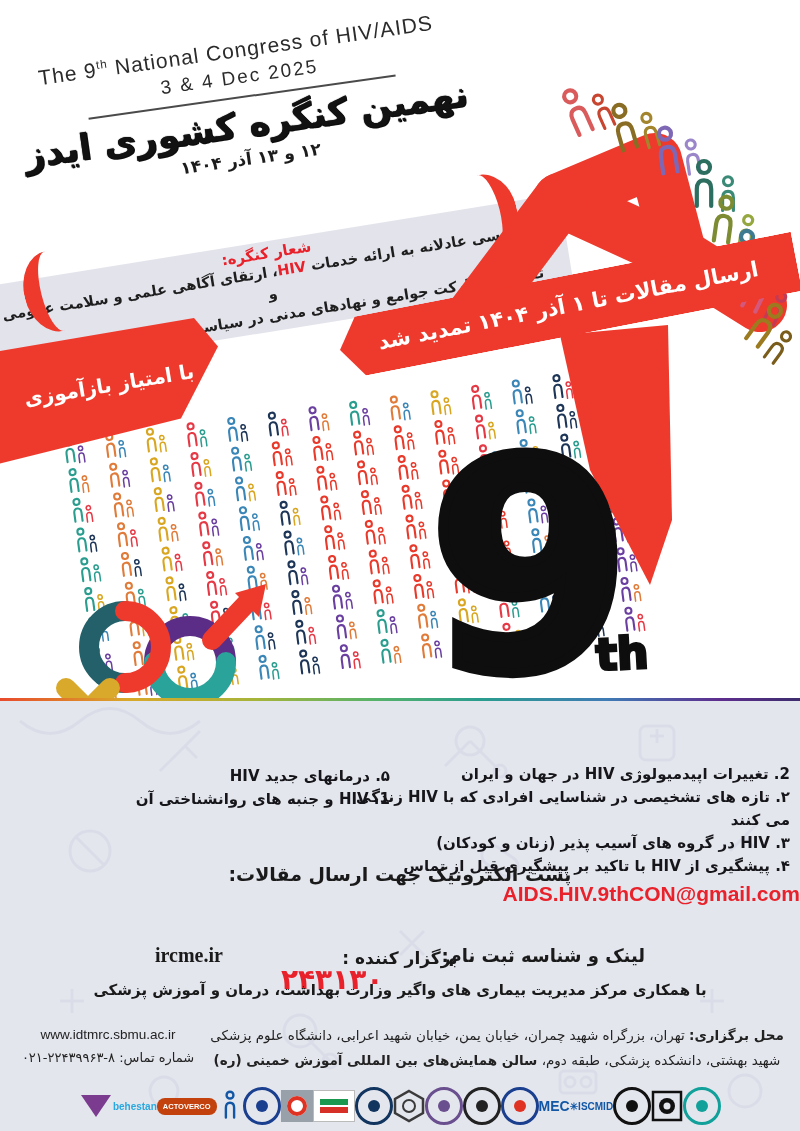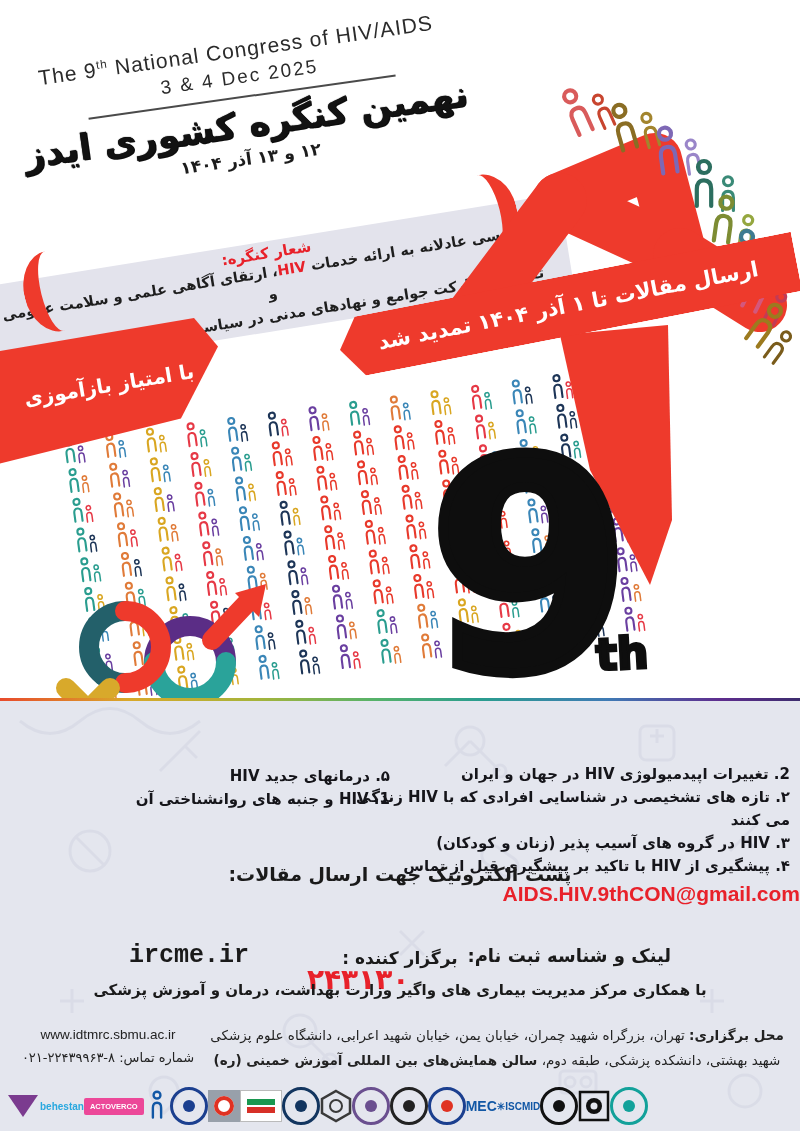--- a/index.html
+++ b/index.html
@@ -59,32 +59,32 @@
   .topics-col.right{right:10px;width:440px;}
   .topics-col.left{left:8px;width:382px;top:64px;}
   .email-label{position:absolute;left:0;top:162px;width:100%;text-align:center;font-size:19px;
                font-weight:bold;direction:rtl;z-index:2;}
   .email-addr{position:absolute;left:0;top:181px;width:100%;text-align:right;font-size:21px;font-weight:bold;
               color:#e8212a;z-index:2;font-family:"Liberation Sans",sans-serif;cursor:pointer;}
   .reg-row{position:absolute;left:0;top:214px;width:100%;display:flex;direction:rtl;justify-content:center;
            align-items:center;gap:58px;z-index:2;}
   .reg-label{font-size:18px;font-weight:bold;direction:rtl;}
   .reg-code{font-size:28px;font-weight:bold;color:#e8212a;letter-spacing:2px;margin-top:48px;}
-  .reg-site{font-size:25px;font-weight:bold;font-family:Liberation Mono, monospace;cursor:pointer;text-align:center;}
+  .reg-site{font-size:20px;font-weight:bold;font-family:Liberation Serif, serif;cursor:pointer;text-align:center;}
   .org-heading{position:absolute;left:0;top:247px;width:100%;text-align:center;font-size:17px;font-weight:bold;direction:rtl;z-index:2;}
   .org-line1{position:absolute;left:0;top:271px;width:100%;text-align:center;font-size:15px;font-weight:bold;direction:rtl;z-index:2;}
   .org-line2{position:absolute;left:0;top:280px;width:100%;text-align:center;font-size:15px;font-weight:bold;direction:rtl;z-index:2;}
   .contact-left{position:absolute;left:8px;top:326px;width:200px;text-align:center;z-index:2;}
   .website{font-size:13.5px;color:#222;font-family:"Liberation Sans",sans-serif;cursor:pointer;}
   .phone-line{font-size:13px;direction:rtl;margin-top:8px;color:#222;}
   .venue{position:absolute;right:14px;top:322px;width:578px;direction:rtl;text-align:center;font-size:13.5px;
          line-height:1.85;z-index:2;color:#222;}
   .venue b{font-weight:bold;}
   .logos-row{position:absolute;left:0;top:384px;width:100%;height:42px;display:flex;align-items:center;
-             justify-content:flex-start;padding:0 6px;box-sizing:border-box;z-index:2;}
+             justify-content:center;padding:0 6px;box-sizing:border-box;z-index:2;}
   .logo{display:flex;align-items:center;justify-content:center;flex-direction:column;}
   .logo .ring{border-radius:50%;display:flex;align-items:center;justify-content:center;}
   .logo-txt{font-weight:bold;font-family:"Liberation Sans",sans-serif;}
   
   .arc-people{position:absolute;left:0;top:0;z-index:2;}
 </style>
 </head>
 <body>
 
 <div class="poster">
@@ -1550,21 +1550,21 @@
     <div class="logos-row">
         <div class="logo">
           <svg width="34" height="30" viewBox="0 0 34 30">
             <polygon points="2,4 32,4 17,26" fill="#7b3b8f"></polygon>
           </svg>
         </div>
         <div class="logo">
           <span class="logo-txt" style="color:#29a8df;font-size:10px">behestan</span>
         </div>
         <div class="logo">
-          <span class="logo-txt" style="background:#ec4899;color:#fff;font-size:7.5px;padding:4px 6px;border-radius:2px">ACTOVERCO</span>
+          <span class="logo-txt" style="background:#c2410c;color:#fff;font-size:7.5px;padding:4px 6px;border-radius:8px">ACTOVERCO</span>
         </div>
         <div class="logo">
           <svg width="26" height="32" viewBox="-9 -13 18 28">
             <g stroke="#1157a5" fill="none" stroke-width="2.1" stroke-linecap="round" stroke-linejoin="round">
               <circle cx="0" cy="-8.5" r="3"></circle>
               <path d="M-3.6,11 L-3.6,2.5 Q-3.6,-1.8 0,-1.8 Q3.6,-1.8 3.6,2.5 L3.6,11"></path>
             </g>
           </svg>
         </div>
         <div class="logo">

